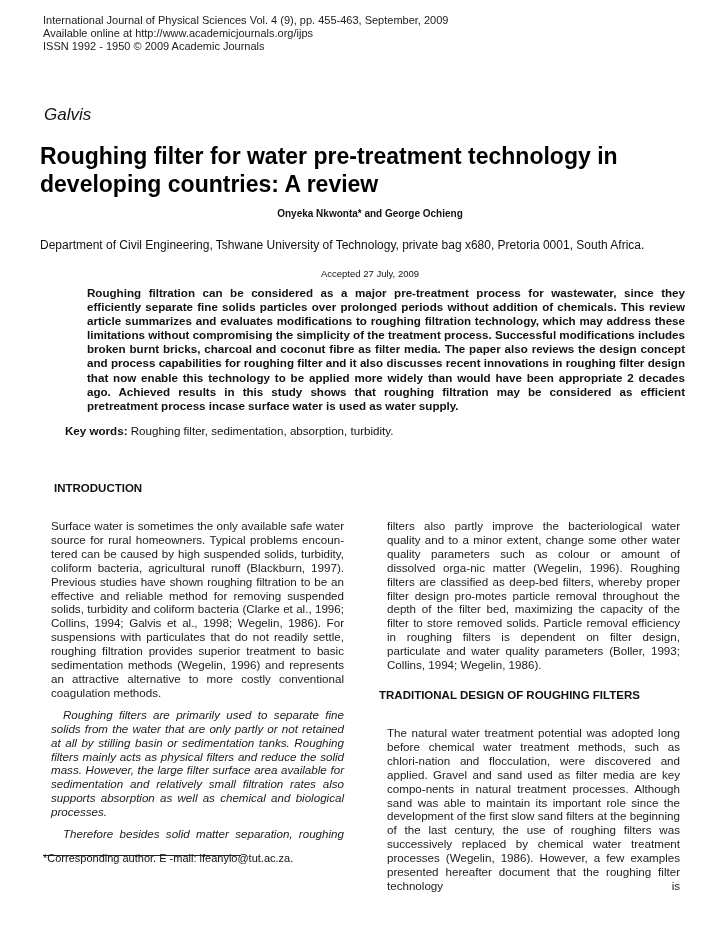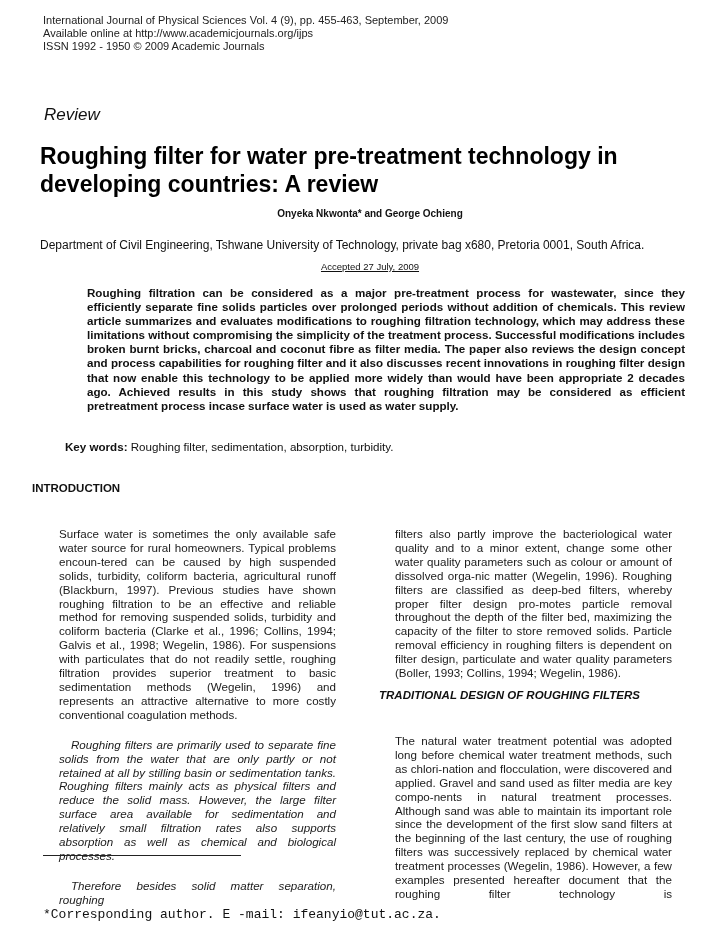--- a/index.html
+++ b/index.html
@@ -4,75 +4,75 @@
 <style>
   html, body { margin: 0; padding: 0; background: #ffffff; }
   body { width: 720px; height: 926px; position: relative; overflow: hidden; color: #111; font-family: "Liberation Sans", sans-serif; }
   .page { position: absolute; left: 0; top: 0; width: 720px; height: 926px; }
   .journal-info { position: absolute; left: 43px; top: 14px; font-size: 11px; line-height: 13px; color: #222; }
   .journal-info div { white-space: nowrap; }
   .review-label { position: absolute; left: 44px; top: 105px; font-size: 17px; font-style: italic; color: #111; }
   .title { position: absolute; left: 40px; width: 660px; top: 142px; font-size: 23px; font-weight: bold; line-height: 28px; color: #000; }
   .authors { position: absolute; left: 40px; width: 660px; top: 208px; text-align: center; font-size: 10px; font-weight: bold; color: #111; }
   .affiliation { position: absolute; left: 40px; width: 660px; top: 238px; text-align: left; font-size: 12px; color: #111; }
-  .accepted { position: absolute; left: 40px; width: 660px; top: 261px; text-align: center; font-size: 9.5px; color: #111; text-decoration: underline; }
+  .accepted { position: absolute; left: 40px; width: 660px; top: 268px; text-align: center; font-size: 9.5px; color: #111; }
   .abstract { position: absolute; left: 65px; width: 598px; top: 286px; font-size: 11.6px; font-weight: bold; line-height: 14.1px; text-align: justify; color: #111; margin-left: 22px; }
-  .keywords { position: absolute; left: 65px; width: 598px; top: 440px; font-size: 11.6px; color: #111; }
+  .keywords { position: absolute; left: 65px; width: 598px; top: 424px; font-size: 11.6px; color: #111; }
   .keywords .kw-label { font-weight: bold; }
   .heading { position: absolute; font-size: 11.5px; font-weight: bold; color: #111; }
   .col { position: absolute; width: 309px; font-size: 11.6px; line-height: 13.9px; text-align: justify; color: #1a1a1a; }
-  .col p { margin: 16px; }
+  .col p { margin: 8px; }
   .col p.indent { text-indent: 12px; font-style: italic; }
   .col-left { left: 43px; top: 511px; }
   .col-right-a { left: 379px; top: 511px; }
   .col-right-b { left: 379px; top: 718px; }
   .last-line { text-align-last: justify; }
   .footnote-rule { position: absolute; left: 43px; top: 855px; width: 198px; height: 0; border-top: 1.2px solid #222; }
-  .footnote { position: absolute; left: 43px; top: 907px; font-size: 13px; color: #111; white-space: nowrap; font-family: Liberation Mono, monospace; }
+  .footnote { position: absolute; left: 43px; top: 852px; font-size: 11px; color: #111; white-space: nowrap; }
 </style>
 </head>
 <body>
 
 <div class="page">
 
   <div class="journal-info">
     <div>International Journal of Physical Sciences Vol. 4 (9), pp. 455-463, September, 2009</div>
     <div>Available online at http://www.academicjournals.org/ijps</div>
     <div>ISSN 1992 - 1950 © 2009 Academic Journals</div>
   </div>
 
-  <div class="review-label">Review</div>
+  <div class="review-label">Galvis</div>
 
   <div class="title">Roughing filter for water pre-treatment technology in developing countries: A review</div>
 
   <div class="authors">Onyeka Nkwonta* and George Ochieng</div>
 
   <div class="affiliation">Department of Civil Engineering, Tshwane University of Technology, private bag x680, Pretoria 0001, South Africa.</div>
 
   <div class="accepted">Accepted 27 July, 2009</div>
 
   <div class="abstract">Roughing filtration can be considered as a major pre-treatment process for wastewater, since they efficiently separate fine solids particles over prolonged periods without addition of chemicals. This review article summarizes and evaluates modifications to roughing filtration technology, which may address these limitations without compromising the simplicity of the treatment process. Successful modifications includes broken burnt bricks, charcoal and coconut fibre as filter media. The paper also reviews the design concept and process capabilities for roughing filter and it also discusses recent innovations in roughing filter design that now enable this technology to be applied more widely than would have been appropriate 2 decades ago. Achieved results in this study shows that roughing filtration may be considered as efficient pretreatment process incase surface water is used as water supply.</div>
 
   <div class="keywords">
     <span class="kw-label">Key words:</span><span> Roughing filter, sedimentation, absorption, turbidity.</span>
   </div>
 
-  <div class="heading" style="left:32px; top:482px;">INTRODUCTION</div>
+  <div class="heading" style="left:54px; top:482px;">INTRODUCTION</div>
 
   <div class="col col-left">
     <p>Surface water is sometimes the only available safe water source for rural homeowners. Typical problems encoun-tered can be caused by high suspended solids, turbidity, coliform bacteria, agricultural runoff (Blackburn, 1997). Previous studies have shown roughing filtration to be an effective and reliable method for removing suspended solids, turbidity and coliform bacteria (Clarke et al., 1996; Collins, 1994; Galvis et al., 1998; Wegelin, 1986). For suspensions with particulates that do not readily settle, roughing filtration provides superior treatment to basic sedimentation methods (Wegelin, 1996) and represents an attractive alternative to more costly conventional coagulation methods.</p>
     <p class="indent">Roughing filters are primarily used to separate fine solids from the water that are only partly or not retained at all by stilling basin or sedimentation tanks. Roughing filters mainly acts as physical filters and reduce the solid mass. However, the large filter surface area available for sedimentation and relatively small filtration rates also supports absorption as well as chemical and biological processes.</p>
     <p class="indent last-line">Therefore besides solid matter separation, roughing</p>
   </div>
 
   <div class="col col-right-a">
     <p>filters also partly improve the bacteriological water quality and to a minor extent, change some other water quality parameters such as colour or amount of dissolved orga-nic matter (Wegelin, 1996). Roughing filters are classified as deep-bed filters, whereby proper filter design pro-motes particle removal throughout the depth of the filter bed, maximizing the capacity of the filter to store removed solids. Particle removal efficiency in roughing filters is dependent on filter design, particulate and water quality parameters (Boller, 1993; Collins, 1994; Wegelin, 1986).</p>
   </div>
 
-  <div class="heading" style="left:379px; top:689px;font-style:italic;">TRADITIONAL DESIGN OF ROUGHING FILTERS</div>
+  <div class="heading" style="left:379px; top:689px;">TRADITIONAL DESIGN OF ROUGHING FILTERS</div>
 
   <div class="col col-right-b">
     <p class="last-line">The natural water treatment potential was adopted long before chemical water treatment methods, such as chlori-nation and flocculation, were discovered and applied. Gravel and sand used as filter media are key compo-nents in natural treatment processes. Although sand was able to maintain its important role since the development of the first slow sand filters at the beginning of the last century, the use of roughing filters was successively replaced by chemical water treatment processes (Wegelin, 1986). However, a few examples presented hereafter document that the roughing filter technology is</p>
   </div>
 
   <div class="footnote-rule"></div>
   <div class="footnote">*Corresponding author. E -mail: ifeanyio@tut.ac.za.</div>
 
 </div>
 

